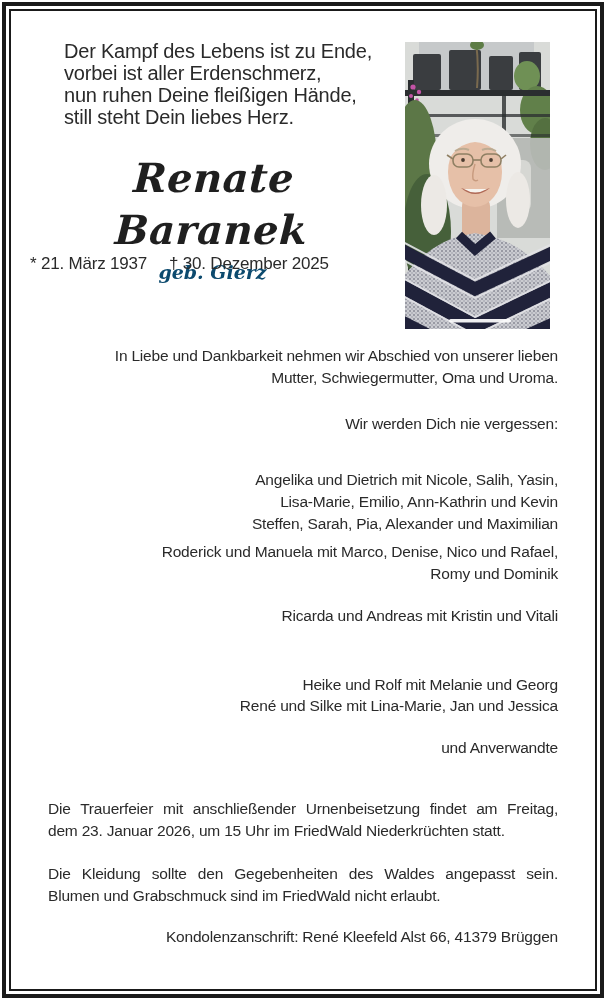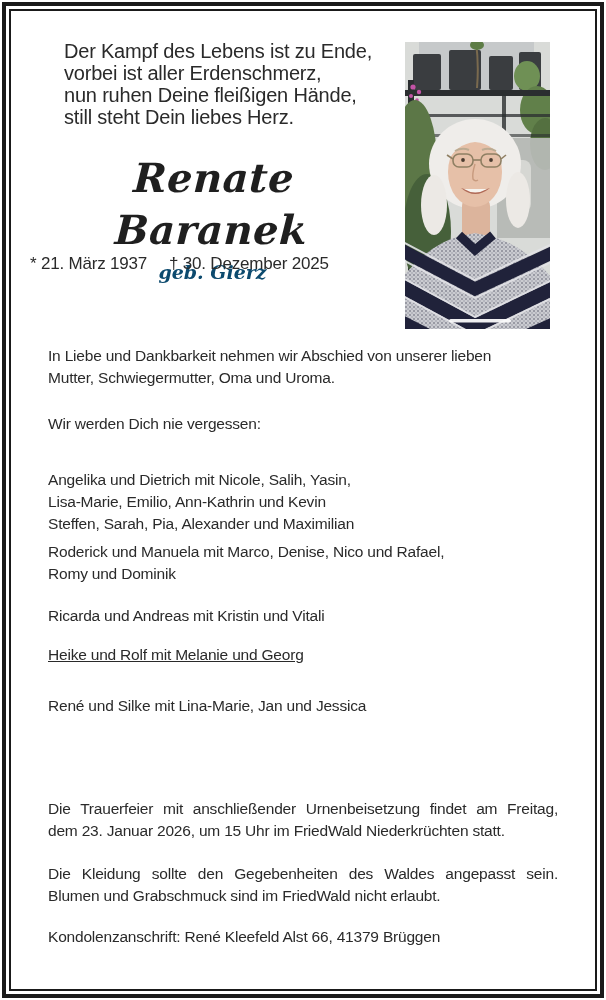--- a/index.html
+++ b/index.html
@@ -50,29 +50,29 @@
   }
   .dates .birth{margin-right:22px;}
   .photo{
     position:absolute;left:405px;top:42px;width:145px;height:287px;
     display:block;
   }
   .section{
     position:absolute;left:48px;width:510px;
     font-size:15.5px;line-height:22px;letter-spacing:-0.2px;
   }
-  .centered{text-align:left;}
+  .centered{text-align:right;}
   .centered div{white-space:nowrap;}
   .just-line{text-align:justify;text-align-last:justify;}
   .sec-intro{top:345px;}
   .sec-remember{top:413px;}
   .sec-g1{top:455px;margin-top:14px;}
   .sec-g2{top:541px;}
   .sec-g3{top:605px;}
-  .sec-g4{top:644px;text-decoration:underline;}
+  .sec-g4{top:674px;}
   .sec-g5{top:695px;}
   .sec-g6{top:737px;}
   .sec-funeral{top:798px;}
   .sec-dress{top:863px;}
   .sec-condolence{top:926px;}
 </style>
 </head>
 <body>
 
 <div class="card">
@@ -213,20 +213,23 @@
   </div>
   <div class="section centered sec-g3">
     <div>Ricarda und Andreas mit Kristin und Vitali</div>
   </div>
   <div class="section centered sec-g4">
     <div>Heike und Rolf mit Melanie und Georg</div>
   </div>
   <div class="section centered sec-g5">
     <div>René und Silke mit Lina-Marie, Jan und Jessica</div>
   </div>
+  <div class="section centered sec-g6">
+    <div>und Anverwandte</div>
+  </div>
 
   <div class="section sec-funeral">
     <div class="just-line">Die Trauerfeier mit anschließender Urnenbeisetzung findet am Freitag,</div>
     <div>dem 23. Januar 2026, um 15 Uhr im FriedWald Niederkrüchten statt.</div>
   </div>
 
   <div class="section sec-dress">
     <div class="just-line">Die Kleidung sollte den Gegebenheiten des Waldes angepasst sein.</div>
     <div>Blumen und Grabschmuck sind im FriedWald nicht erlaubt.</div>
   </div>

